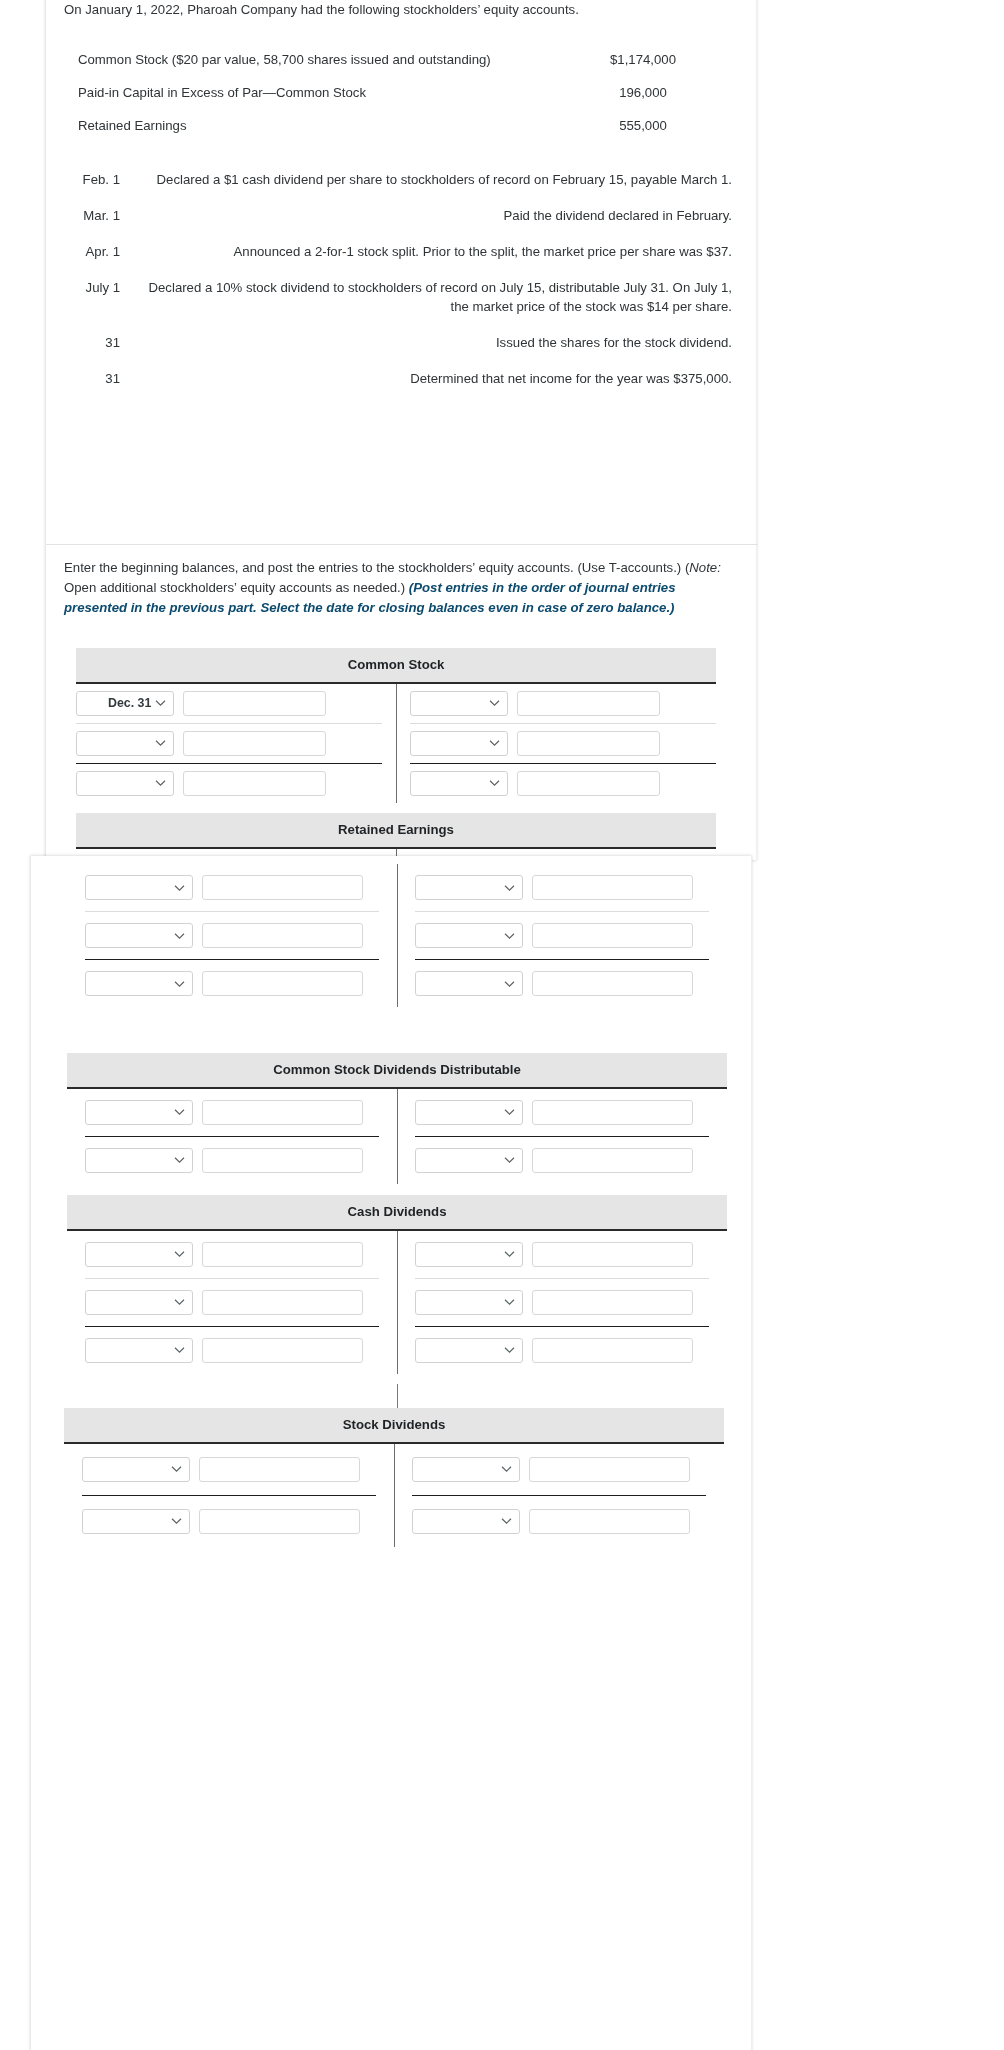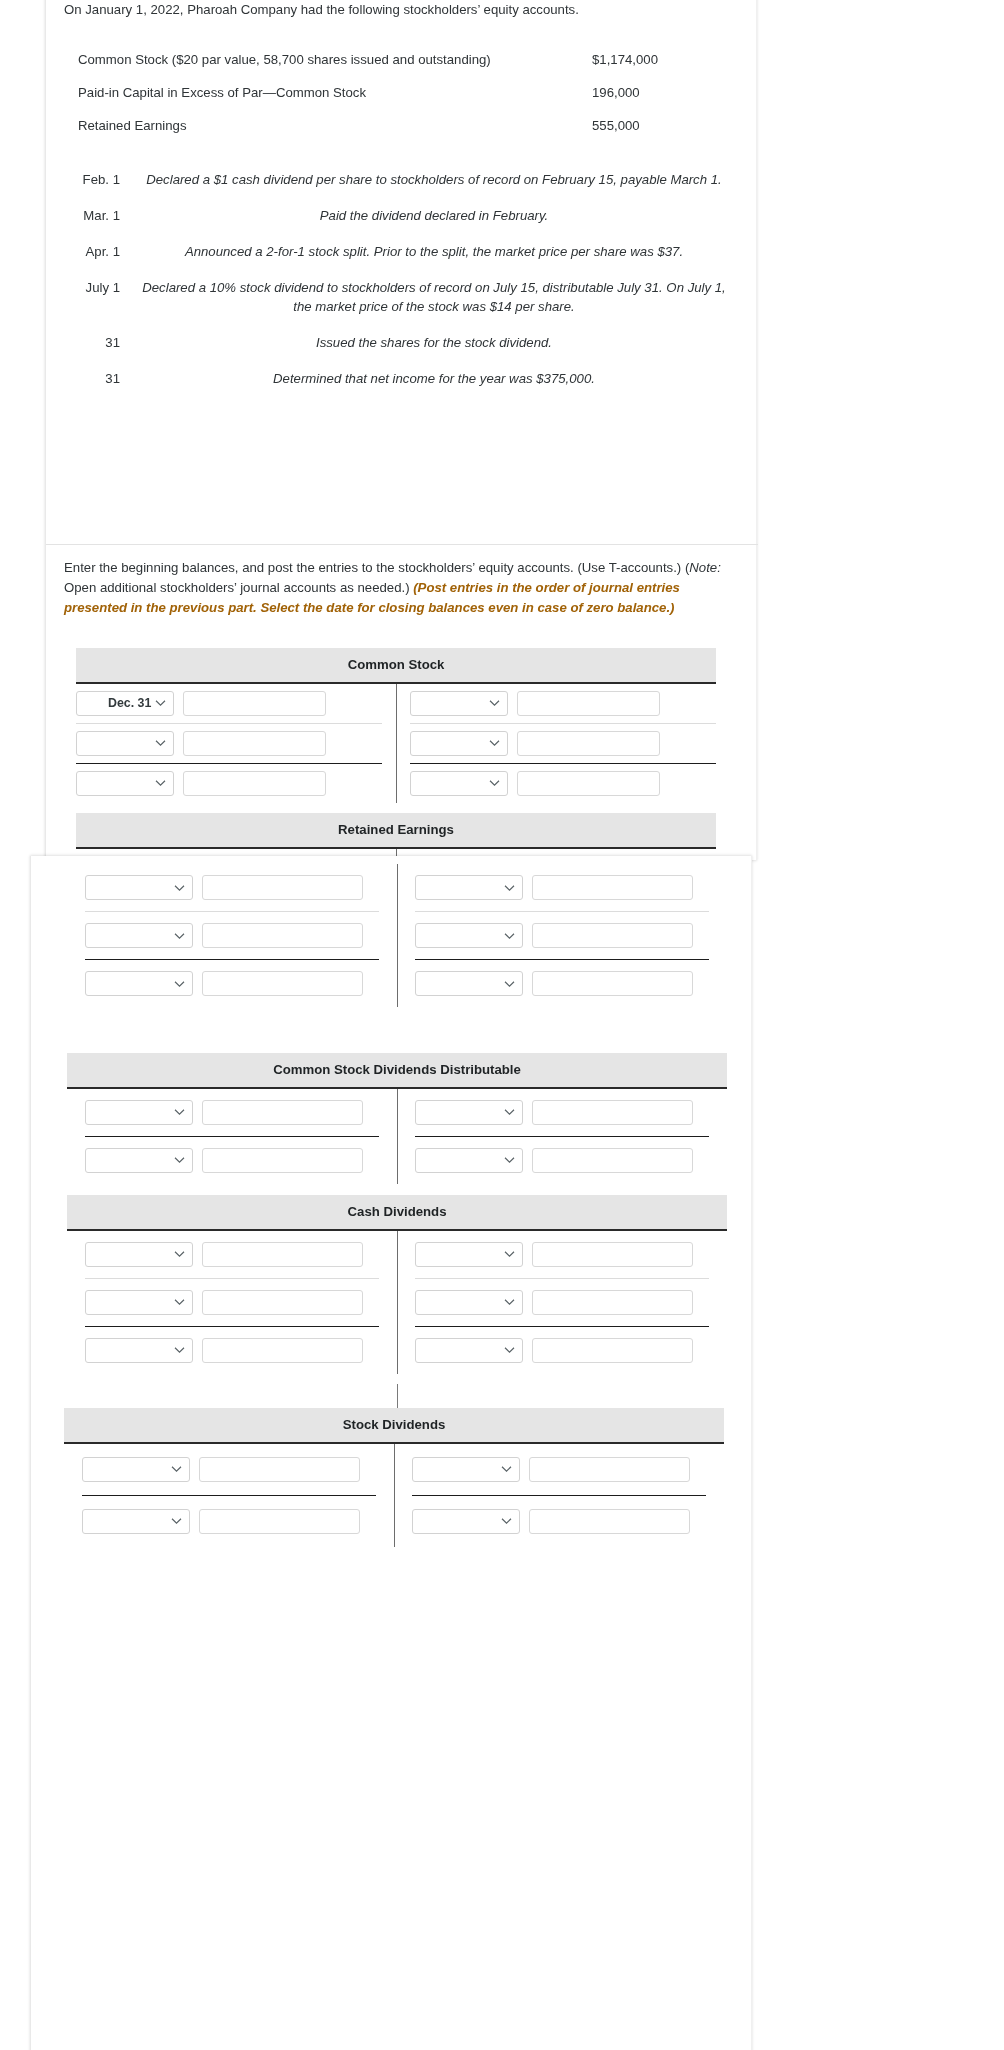--- a/index.html
+++ b/index.html
@@ -54,21 +54,21 @@
     border-collapse: collapse;
     margin-top: 24px;
   }
   .acct-table td {
     font-size: 13.2px;
     color: #2f3437;
     padding: 9px 0;
     vertical-align: top;
   }
   .acct-name { text-align: left; padding-left: 14px !important; }
-  .acct-amt  { text-align: left; width: 150px; padding-right: 48px !important; white-space: nowrap; }
+  .acct-amt  { text-align: center; width: 150px; padding-right: 48px !important; white-space: nowrap; }
 
   .during {
     font-size: 13.2px;
     color: #2f3437;
     margin: 34px 0 0 0;
   }
 
   .tx-table {
     width: 100%;
     border-collapse: collapse;
@@ -80,41 +80,41 @@
     line-height: 1.5;
     padding: 8px 0;
     vertical-align: top;
   }
   .tx-date {
     width: 72px;
     text-align: right;
     padding-right: 16px !important;
     white-space: nowrap;
   }
-  .tx-desc { text-align: center; padding-right: 10px !important; font-style: italic; }
+  .tx-desc { text-align: right; padding-right: 10px !important; }
 
   
   .sep-rule {
     position: absolute;
     left: 0; width: 712px;
     height: 0;
     border-top: 1px solid #e3e3e3;
   }
 
   .instruction {
     position: absolute;
     left: 0; top: 570px;
     width: 712px;
     padding: 0 18px 0 18px;
     font-size: 13.2px;
     color: #2f3437;
     line-height: 1.52;
   }
   .red-ital {
-    color: #a16207;
+    color: #0c4a6e;
     font-style: italic;
     font-weight: bold;
   }
 
   
   .taccount { position: absolute; }
   .t-header {
     background: #e5e5e5;
     border-bottom: 2px solid #2a2a2a;
     text-align: center;
@@ -243,21 +243,21 @@
             <td class="tx-date">31</td>
             <td class="tx-desc">Determined that net income for the year was $375,000.</td>
           </tr>
         </tbody>
       </table>
     </div>
 
     <div class="sep-rule" style="top:556px;"></div>
 
     <div class="instruction">
-      <span>Enter the beginning balances, and post the entries to the stockholders’ equity accounts. (Use T-accounts.) (</span><em>Note:</em><span> Open additional stockholders’ journal accounts as needed.) </span><span class="red-ital">(Post entries in the order of journal entries presented in the previous part. Select the date for closing balances even in case of zero balance.)</span>
+      <span>Enter the beginning balances, and post the entries to the stockholders’ equity accounts. (Use T-accounts.) (</span><em>Note:</em><span> Open additional stockholders’ equity accounts as needed.) </span><span class="red-ital">(Post entries in the order of journal entries presented in the previous part. Select the date for closing balances even in case of zero balance.)</span>
     </div>
 
     <div class="taccount" style="left:30px; top:660px; width:640px;">
       <div class="t-header">Common Stock</div>
       <div class="t-body">
         <div class="t-divider" style="left:320px;"></div>
 
         <div class="t-row">
           <div style="width:320px;">
             <div class="t-side left">

